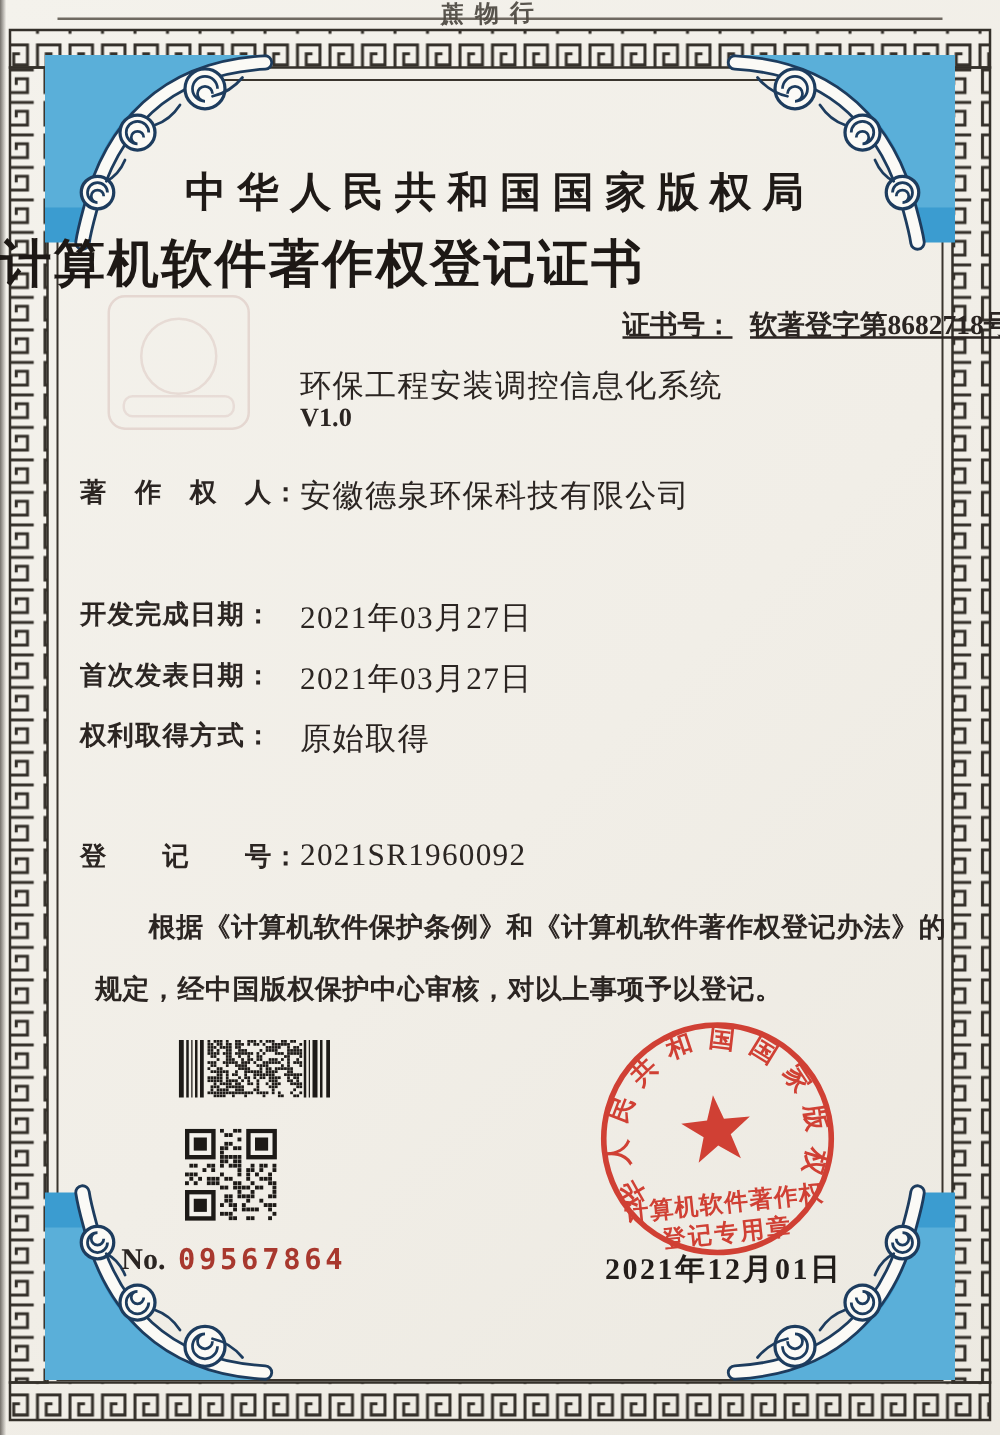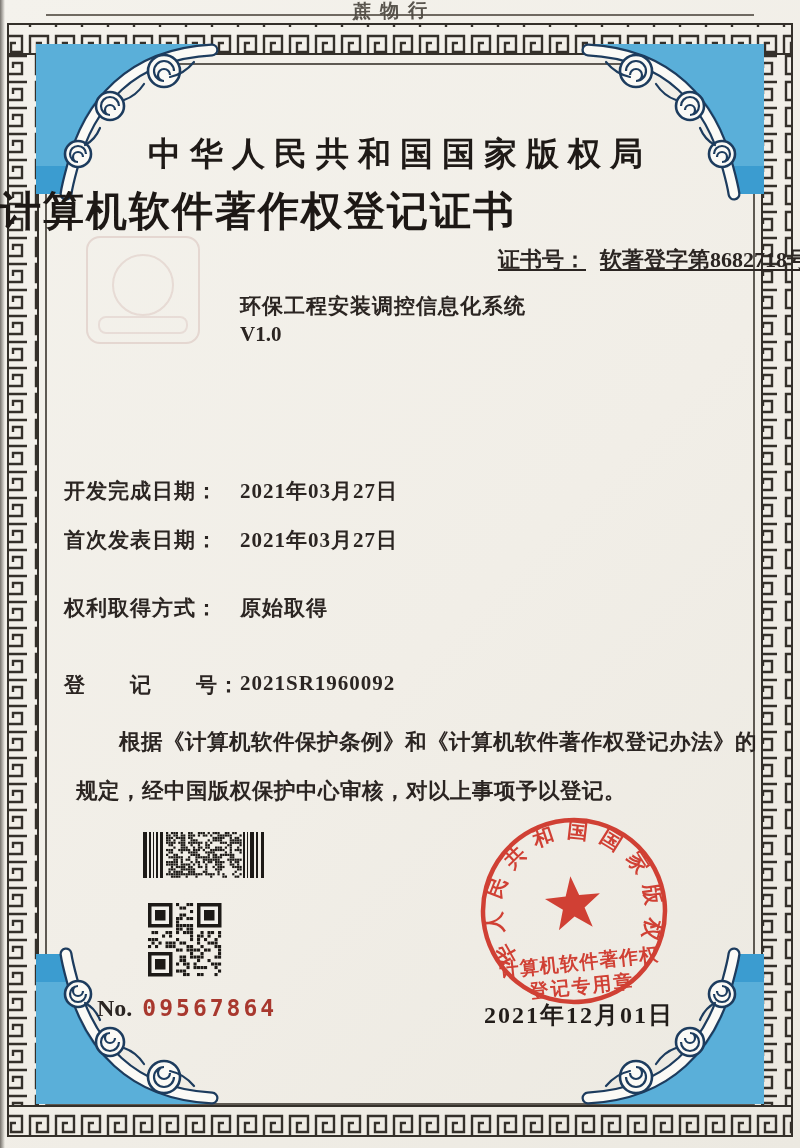--- a/index.html
+++ b/index.html
@@ -19,21 +19,21 @@
   .cert-no{position:absolute;left:498px;top:245px;font-size:22px;font-weight:700;white-space:nowrap;text-decoration:underline;}
   .cert-no .lbl{margin-right:14px;}
   .watermark{position:absolute;left:86px;top:236px;width:110px;height:104px;
         border:2px solid rgba(195,155,150,.38);border-radius:14px;opacity:.8;}
   .watermark .ring{position:absolute;left:24px;top:16px;width:58px;height:58px;
         border:2px solid rgba(195,155,150,.32);border-radius:50%;}
   .watermark .dots{position:absolute;left:10px;bottom:8px;width:86px;height:14px;
         border:2px solid rgba(195,155,150,.28);border-radius:8px;}
   .field{position:absolute;left:64px;white-space:nowrap;}
   .flabel{font-size:21px;font-weight:700;letter-spacing:1px;}
-  .fvalue{position:absolute;left:176px;top:0;font-size:21px;font-weight:700;letter-spacing:1px;white-space:nowrap;}
+  .fvalue{position:absolute;left:176px;top:0;font-size:25px;font-weight:400;letter-spacing:1px;white-space:nowrap;}
   .v2{position:absolute;left:240px;top:322px;font-size:21px;font-weight:700;}
   .stmt{position:absolute;left:64px;width:690px;font-size:21.5px;font-weight:700;letter-spacing:.5px;white-space:nowrap;margin-left:12px;}
   .serial{position:absolute;left:97px;top:995px;white-space:nowrap;}
   .serial .pfx{font-size:24px;font-weight:700;color:#2b2522;}
   .serial .num{font-family:"DejaVu Sans Mono",monospace;font-size:23px;font-weight:700;
         color:#a8382e;letter-spacing:3px;margin-left:10px;margin-top:27px;}
   .issue-date{position:absolute;left:484px;top:999px;font-size:24px;font-weight:700;
         letter-spacing:2px;color:#221d1a;}
   .seal-svg{position:absolute;left:468px;top:812px;opacity:.94;}
   .bc-svg{position:absolute;left:143px;top:832px;}
@@ -94,29 +94,33 @@
   <div class="watermark">
     <div class="ring"></div>
       <div class="dots"></div>
   </div>
 
   <div class="field" style="top:292px">
     <span class="fvalue">环保工程安装调控信息化系统</span>
   </div>
   <div class="v2">V1.0</div>
 
+  <div class="field" style="top:380px">
+    <span class="flabel">著　作　权　人：</span>
+    <span class="fvalue">安徽德泉环保科技有限公司</span>
+  </div>
   <div class="field" style="top:477px">
     <span class="flabel">开发完成日期：</span>
     <span class="fvalue">2021年03月27日</span>
   </div>
   <div class="field" style="top:526px">
     <span class="flabel">首次发表日期：</span>
     <span class="fvalue">2021年03月27日</span>
   </div>
-  <div class="field" style="top:594px">
+  <div class="field" style="top:574px">
     <span class="flabel">权利取得方式：</span>
     <span class="fvalue">原始取得</span>
   </div>
   <div class="field" style="top:671px">
     <span class="flabel">登　　记　　号：</span>
     <span class="fvalue">2021SR1960092</span>
   </div>
 
   <div class="stmt" style="top:727px;text-indent:43px">根据《计算机软件保护条例》和《计算机软件著作权登记办法》的</div>
   <div class="stmt" style="top:776px">规定，经中国版权保护中心审核，对以上事项予以登记。</div>

